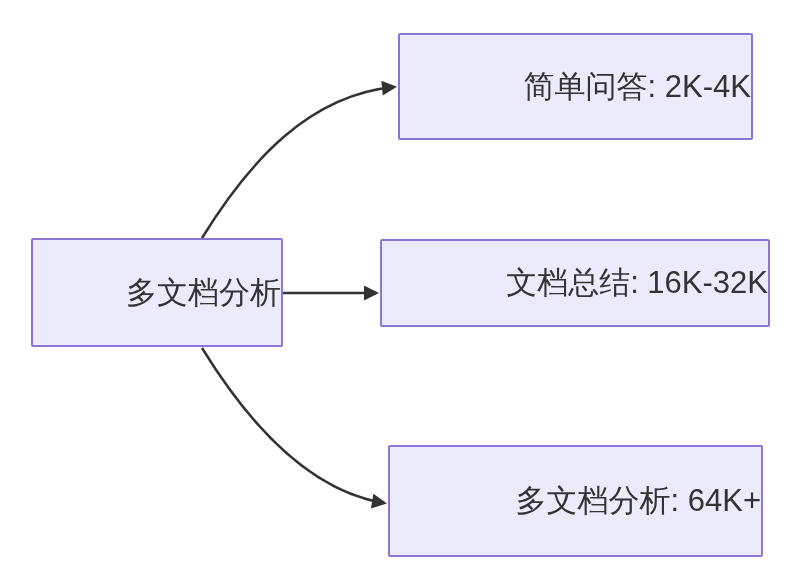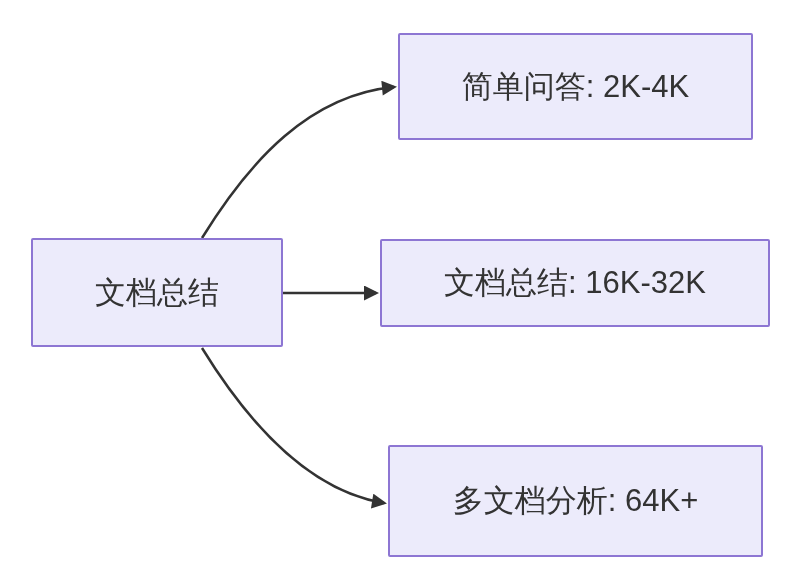--- a/index.html
+++ b/index.html
@@ -33,21 +33,21 @@
     stroke: none;
   }
   .node {
     position: absolute;
     box-sizing: border-box;
     background: var(--node-fill, #ECEBFB);
     border: 2.5px solid var(--node-border, #8D76D3);
     border-radius: 2px;
     display: flex;
     align-items: center;
-    justify-content: center;
+    justify-content: flex-end;
     color: var(--text, #333333);
     font-size: 31px;
     line-height: 1.2;
     white-space: nowrap;
   }
   #node-root { left: 31px;  top: 238px; width: 252px; height: 109px; }
   #node-c0   { left: 398px; top: 33px;  width: 355px; height: 107px; }
   #node-c1   { left: 380px; top: 239px; width: 390px; height: 88px; }
   #node-c2   { left: 388px; top: 445px; width: 375px; height: 112px; }
 </style>
@@ -61,21 +61,21 @@
       <marker id="arrowhead" viewBox="0 0 10 10" refX="8" refY="5" markerWidth="7" markerHeight="6" orient="auto" markerUnits="strokeWidth">
         <path class="arrowhead-shape" d="M0,0 L10,5 L0,10 Z"></path>
       </marker>
     </defs>
     <path class="edge" d="M202,238 C250,160 310,95 394,87" marker-end="url(#arrowhead)"></path>
     <path class="edge" d="M283,293 L376,293" marker-end="url(#arrowhead)"></path>
     <path class="edge" d="M202,348 C250,426 310,491 384,503" marker-end="url(#arrowhead)"></path>
   </svg>
 
   <div class="node" id="node-root">
-    <span class="node-label">文档总结</span>
+    <span class="node-label">多文档分析</span>
   </div>
 
   <div class="node" id="node-c0">
     <span class="node-label">简单问答: 2K-4K</span>
   </div>
 
   <div class="node" id="node-c1">
     <span class="node-label">文档总结: 16K-32K</span>
   </div>
 

